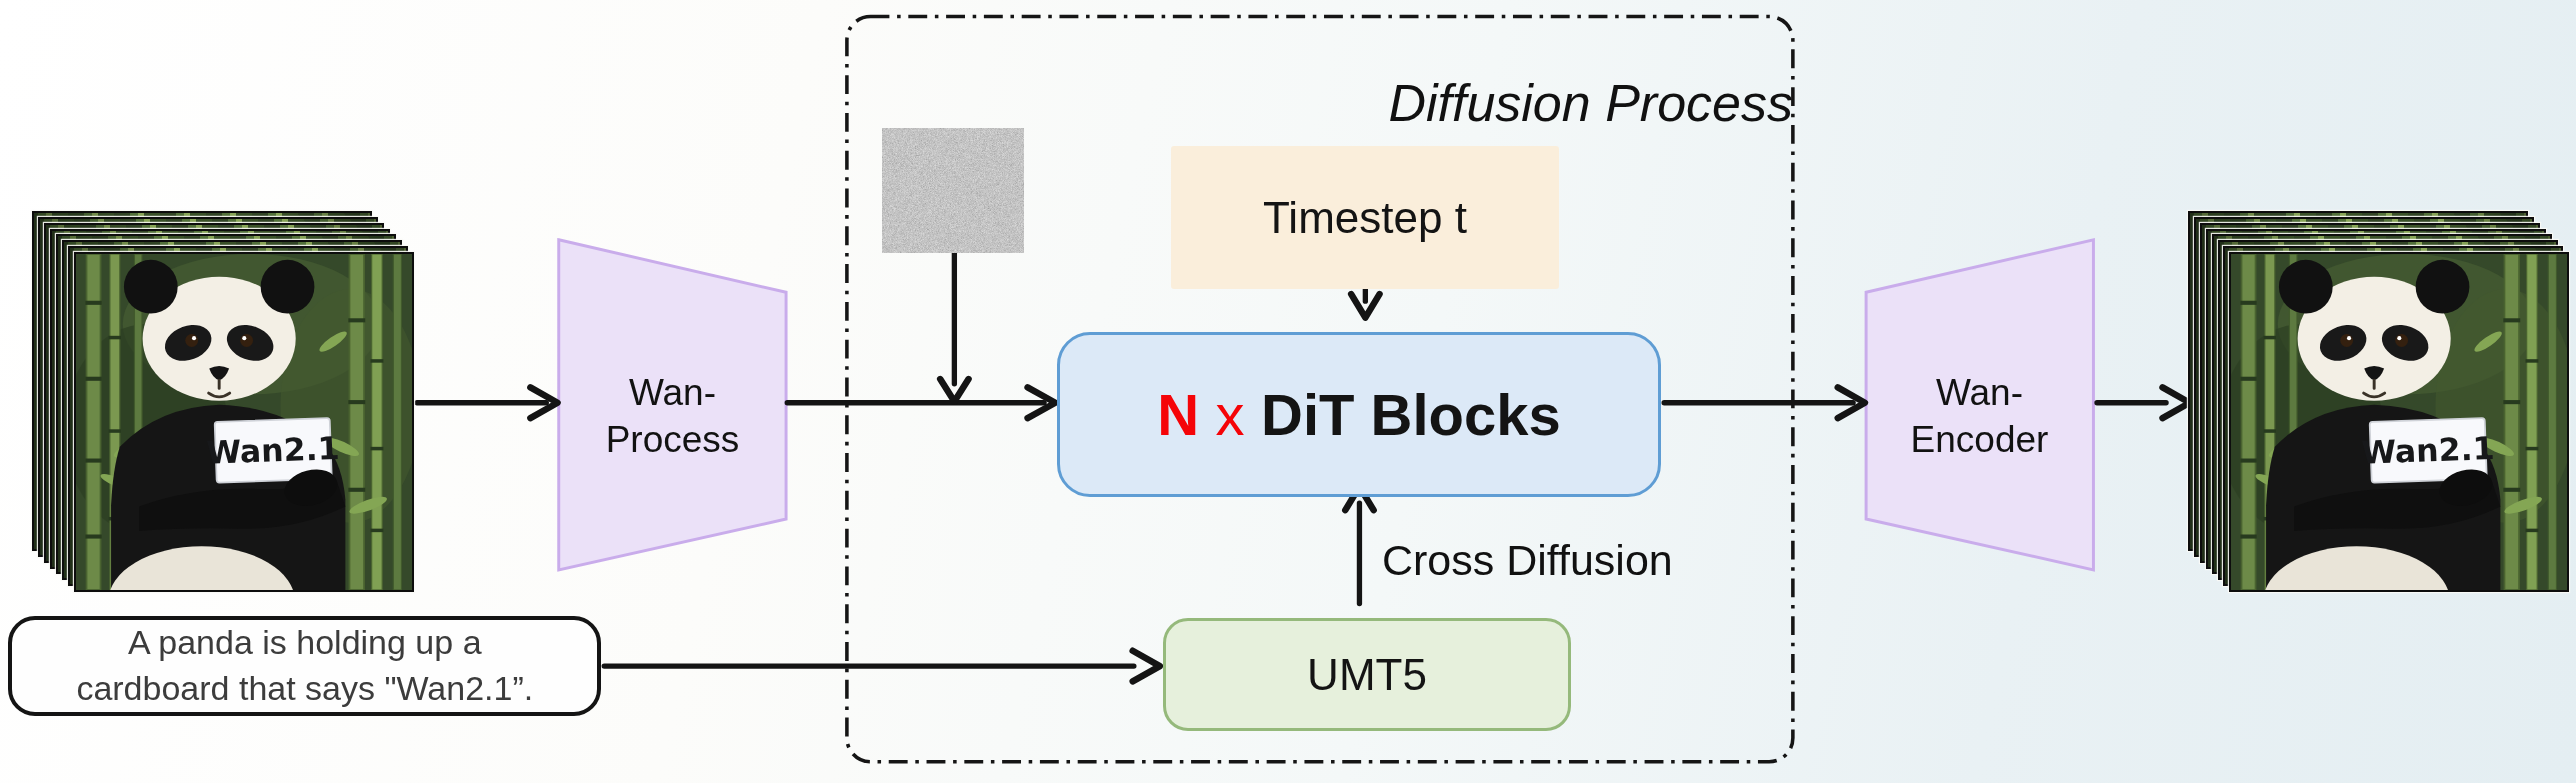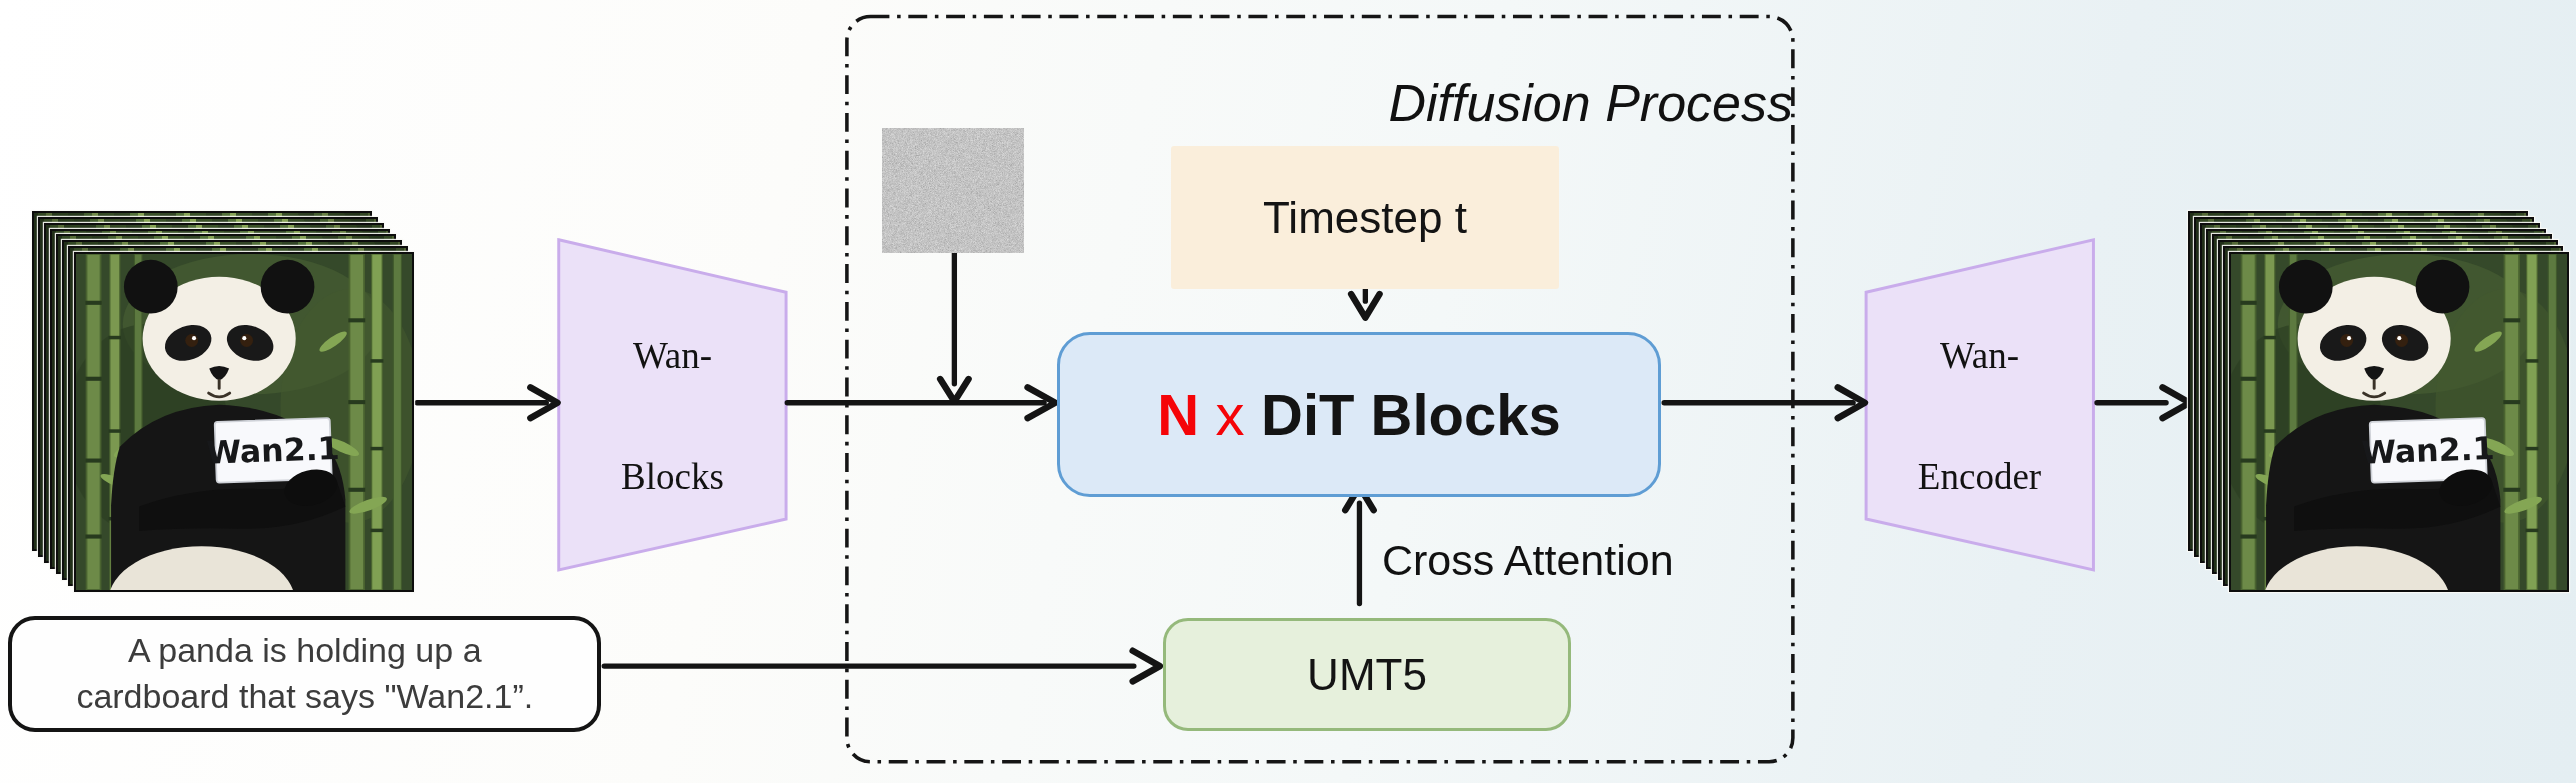--- a/index.html
+++ b/index.html
@@ -13,25 +13,25 @@
   #connectors{position:absolute;left:0;top:0;z-index:1;}
   .abs{position:absolute;z-index:2;margin-top:13px;}
   .box{display:flex;align-items:center;justify-content:center;box-sizing:border-box;color:#141414;}
   .timestep-box{left:1171px;top:133px;width:388px;height:143px;border-radius:3px;font-size:44px;font-weight:500;}
   .dit-box{left:1057px;top:319px;width:604px;height:165px;border-radius:33px;border:3.5px solid;font-size:58px;font-weight:600;}
   .dit-box .n{font-weight:800;}
   .dit-box .times{font-weight:500;margin:0 16.5px;}
   .umt5-box{left:1163px;top:605px;width:408px;height:113px;border-radius:25px;border:3.5px solid;font-size:44px;font-weight:500;}
   .cross-label{left:1382px;top:523px;font-size:43px;font-weight:500;color:#111;}
   .dp-title{left:1358px;top:60px;width:435px;text-align:right;font-style:italic;font-size:52px;color:#111;}
-  .trap-label{display:flex;flex-direction:column;align-items:center;justify-content:space-between;
-    font-family:Liberation Serif, serif;font-size:37px;line-height:1.28;color:#121212;}
+  .trap-label{display:flex;flex-direction:column;align-items:center;justify-content:center;
+    font-family:Liberation Sans, sans-serif;font-size:37px;line-height:1.28;color:#121212;}
   .enc-label{left:559px;top:319px;width:227px;height:168px;}
   .dec-label{left:1866px;top:319px;width:227px;height:168px;}
-  .bubble{left:8.3px;top:603px;width:593px;height:116px;background:#fefefe;border:4.1px solid #141414;
+  .bubble{left:8.3px;top:603px;width:593px;height:100px;background:#fefefe;border:4.1px solid #141414;
     border-radius:27px;display:flex;flex-direction:column;align-items:center;justify-content:center;
     font-size:34px;line-height:1.34;color:#3c3c3c;box-sizing:border-box;}
   .noise-patch{left:882px;top:115px;width:142px;height:125px;}
   .noise-patch svg{display:block;width:100%;height:100%;}
   .frame-stack{z-index:2;}
   .vframe{position:absolute;box-sizing:border-box;border:2.4px solid #0d0d0d;box-shadow:0 0 0 1.2px rgba(250,250,246,.9);
     background:
       linear-gradient(90deg,rgba(15,25,10,.5),rgba(0,0,0,0) 28%,rgba(0,0,0,0) 72%,rgba(15,25,10,.5)),
       repeating-linear-gradient(88deg,#324526 0 15.4px,#52703a 15.4px 23.6px,#87a457 23.6px 29.5px,#3a5129 29.5px 46px),
       #3c5530;}
@@ -250,25 +250,25 @@
   <div class="abs box dit-box" style="background: rgb(220, 233, 247); border-color: rgb(95, 157, 212);">
     <span class="n" style="color: rgb(245, 4, 8);">N</span>
     <span class="times" style="color: rgb(245, 4, 8);">x</span>
     <span>DiT Blocks</span>
   </div>
 
   <div class="abs box umt5-box" style="background: rgb(230, 240, 220); border-color: rgb(149, 185, 123);">
     <span>UMT5</span>
   </div>
 
-  <div class="abs cross-label">Cross Attention</div>
+  <div class="abs cross-label">Cross Diffusion</div>
 
   <div class="abs trap-label enc-label">
     <div>Wan-</div>
-    <div>Blocks</div>
+    <div>Process</div>
   </div>
   <div class="abs trap-label dec-label">
     <div>Wan-</div>
     <div>Encoder</div>
   </div>
 
   <div class="abs bubble">
     <div>A panda is holding up a</div>
     <div>cardboard that says "Wan2.1”.</div>
   </div>

